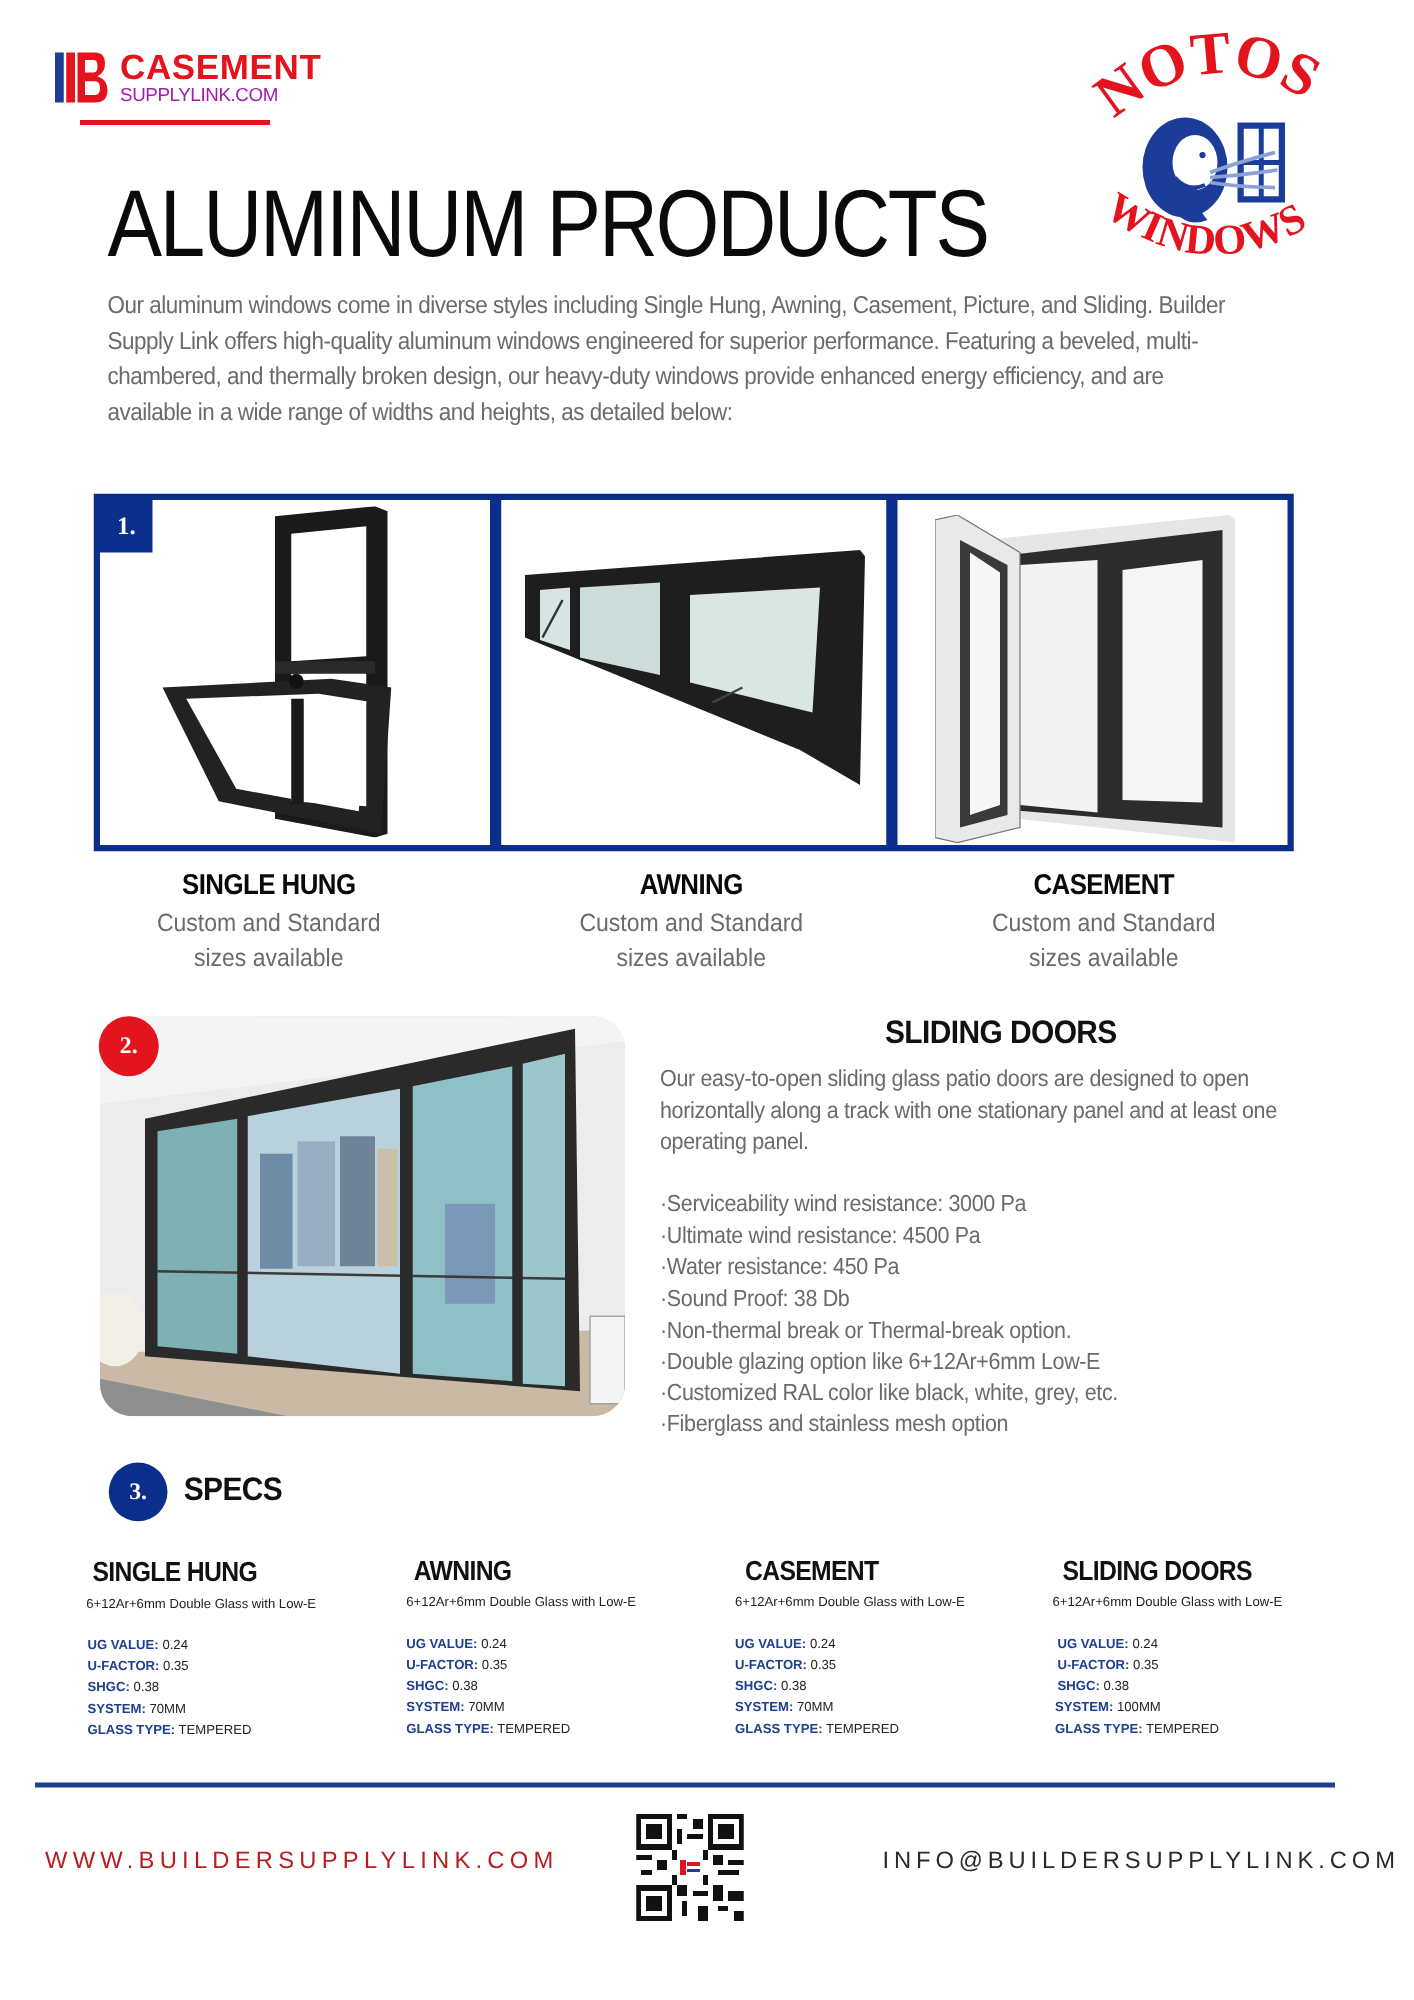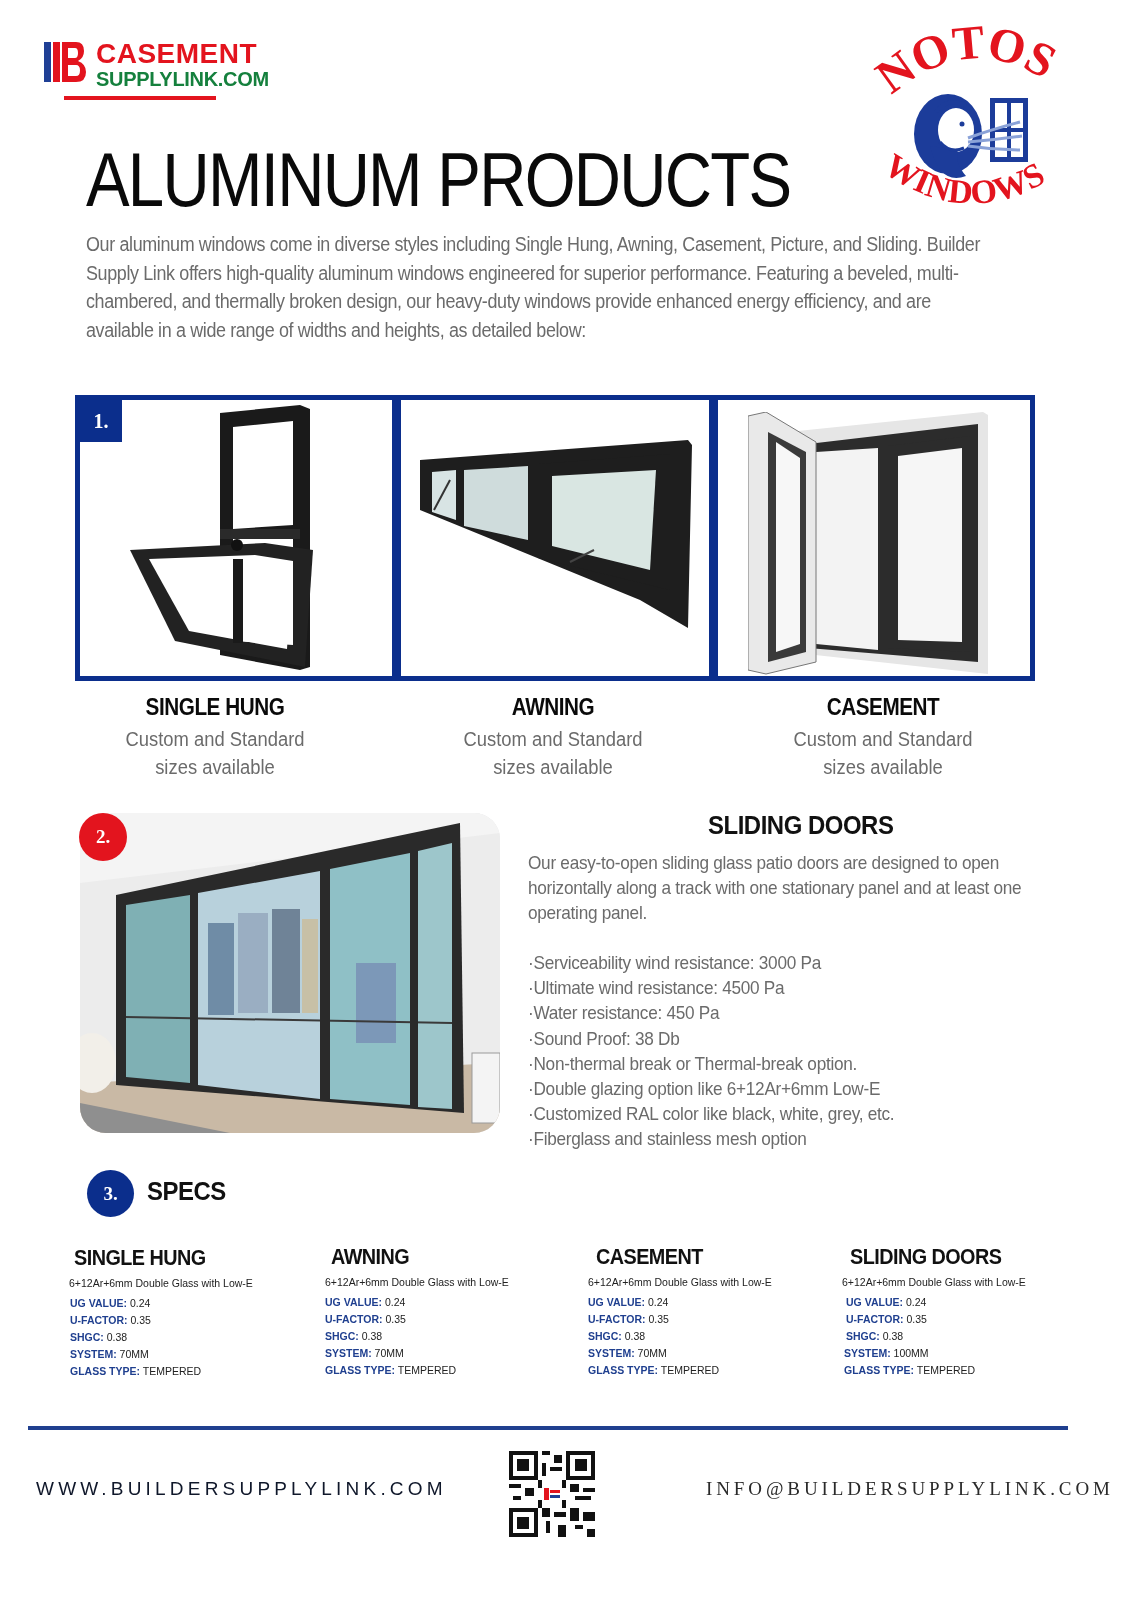--- a/index.html
+++ b/index.html
@@ -3,21 +3,21 @@
 <meta charset="utf-8">
 <style>
   * { box-sizing: border-box; margin: 0; padding: 0; }
   html, body { width: 1131px; height: 1600px; background: #ffffff; overflow: hidden; }
   body { position: relative; font-family: "Liberation Sans", sans-serif; color: #111; }
 
   
   .bsl-logo { position: absolute; left: 44px; top: 40px; width: 180px; height: 60px; }
   .bsl-mark { position: absolute; left: 0; top: 0; width: 44px; height: 44px; }
   .bsl-word1 { position: absolute; left: 52px; top: -2px; font-size: 28px; font-weight: bold; color: #e3141e; letter-spacing: 0.5px; font-family: "Liberation Sans", sans-serif; }
-  .bsl-word2 { position: absolute; left: 52px; top: 28px; font-size: 20px; color: #15803d; letter-spacing: -0.3px; font-family: "Liberation Sans", sans-serif; font-weight: bold; }
+  .bsl-word2 { position: absolute; left: 52px; top: 28px; font-size: 15px; color: #a21caf; letter-spacing: -0.3px; font-family: "Liberation Sans", sans-serif; }
   .bsl-underline { position: absolute; left: 20px; top: 56px; width: 152px; height: 4px; background: #e3141e; }
 
   
   .notos-logo { position: absolute; left: 870px; top: 26px; width: 220px; height: 200px; }
 
   .page-title { position: absolute; left: 86px; top: 136px; font-size: 76px; font-family: "Liberation Sans", sans-serif; font-weight: normal; letter-spacing: -2px; transform: scaleX(0.86); transform-origin: left top; color: #0a0a0a; white-space: nowrap; }
 
   .intro { position: absolute; left: 86px; top: 230px; width: 900px; font-size: 19.5px; line-height: 28.5px; color: #6b6b6b; letter-spacing: -0.4px; font-family: "Liberation Sans Narrow", "Liberation Sans", sans-serif; transform: scaleX(0.92); transform-origin: left top; width: 975px; }
 
   
@@ -37,27 +37,27 @@
   .sliding-title { position: absolute; left: 708px; top: 810px; font-size: 26px; font-weight: bold; letter-spacing: -0.5px; transform: scaleX(0.92); transform-origin: left top; }
   .sliding-desc { position: absolute; left: 528px; top: 850px; width: 560px; font-size: 18.5px; line-height: 25px; color: #6b6b6b; letter-spacing: -0.3px; transform: scaleX(0.93); transform-origin: left top; }
   .sliding-features { position: absolute; left: 528px; top: 950px; width: 560px; font-size: 18.5px; line-height: 25.2px; color: #6b6b6b; letter-spacing: -0.3px; transform: scaleX(0.93); transform-origin: left top; list-style: none; }
 
   
   .badge-circle-blue { position: absolute; left: 87px; top: 1170px; width: 47px; height: 47px; border-radius: 50%; background: #0b2e8c; color: #fff; font-family: "Liberation Serif", serif; font-weight: bold; font-size: 19px; display: flex; align-items: center; justify-content: center; }
   .specs-title { position: absolute; left: 147px; top: 1176px; font-size: 26px; font-weight: bold; letter-spacing: -0.5px; transform: scaleX(0.92); transform-origin: left top; }
 
   .spec-col { position: absolute; width: 250px; }
   .spec-col .spec-name { font-size: 22px; font-weight: bold; letter-spacing: -0.6px; transform: scaleX(0.9); transform-origin: left top; margin-bottom: 6px; white-space: nowrap; }
-  .spec-col .glass { font-size: 10.5px; color: #222; margin-bottom: 6px; white-space: nowrap; }
+  .spec-col .glass { font-size: 10.5px; color: #222; margin-bottom: 19px; white-space: nowrap; }
   .spec-col .row { font-size: 10.5px; line-height: 17px; color: #222; white-space: nowrap; }
   .spec-col .row .k { color: #1f3f8f; font-weight: bold; }
 
   .footer-rule { position: absolute; left: 28px; top: 1426px; width: 1040px; height: 4px; background: #1f3f8f; }
-  .footer-left { position: absolute; left: 36px; top: 1478px; font-size: 19px; letter-spacing: 4.2px; color: #0f172a; font-family: "Liberation Sans", sans-serif; }
-  .footer-right { position: absolute; left: 706px; top: 1478px; font-size: 19px; letter-spacing: 3.9px; color: #2a2a2a; font-family: Liberation Serif, serif; }
+  .footer-left { position: absolute; left: 36px; top: 1478px; font-size: 19px; letter-spacing: 4.2px; color: #b91c1c; font-family: "Liberation Sans", sans-serif; }
+  .footer-right { position: absolute; left: 706px; top: 1478px; font-size: 19px; letter-spacing: 3.9px; color: #2a2a2a; font-family: Liberation Sans, sans-serif; }
   .qr { position: absolute; left: 509px; top: 1450px; width: 86px; height: 88px; }
 </style>
 </head>
 <body>
 
 <div class="bsl-logo">
   <svg class="bsl-mark" viewBox="0 0 44 44">
     <rect x="0" y="2" width="7" height="40" fill="#1f3f95"></rect>
     <rect x="9" y="2" width="7" height="40" fill="#e3141e"></rect>
     <path d="M18 2 H32 Q40 2 40 11 Q40 18 34 21 Q42 24 42 32 Q42 42 32 42 H18 Z M24 8 V18 H31 Q34 18 34 13 Q34 8 31 8 Z M24 25 V36 H32 Q36 36 36 30.5 Q36 25 32 25 Z" fill="#e3141e" fill-rule="evenodd"></path>

